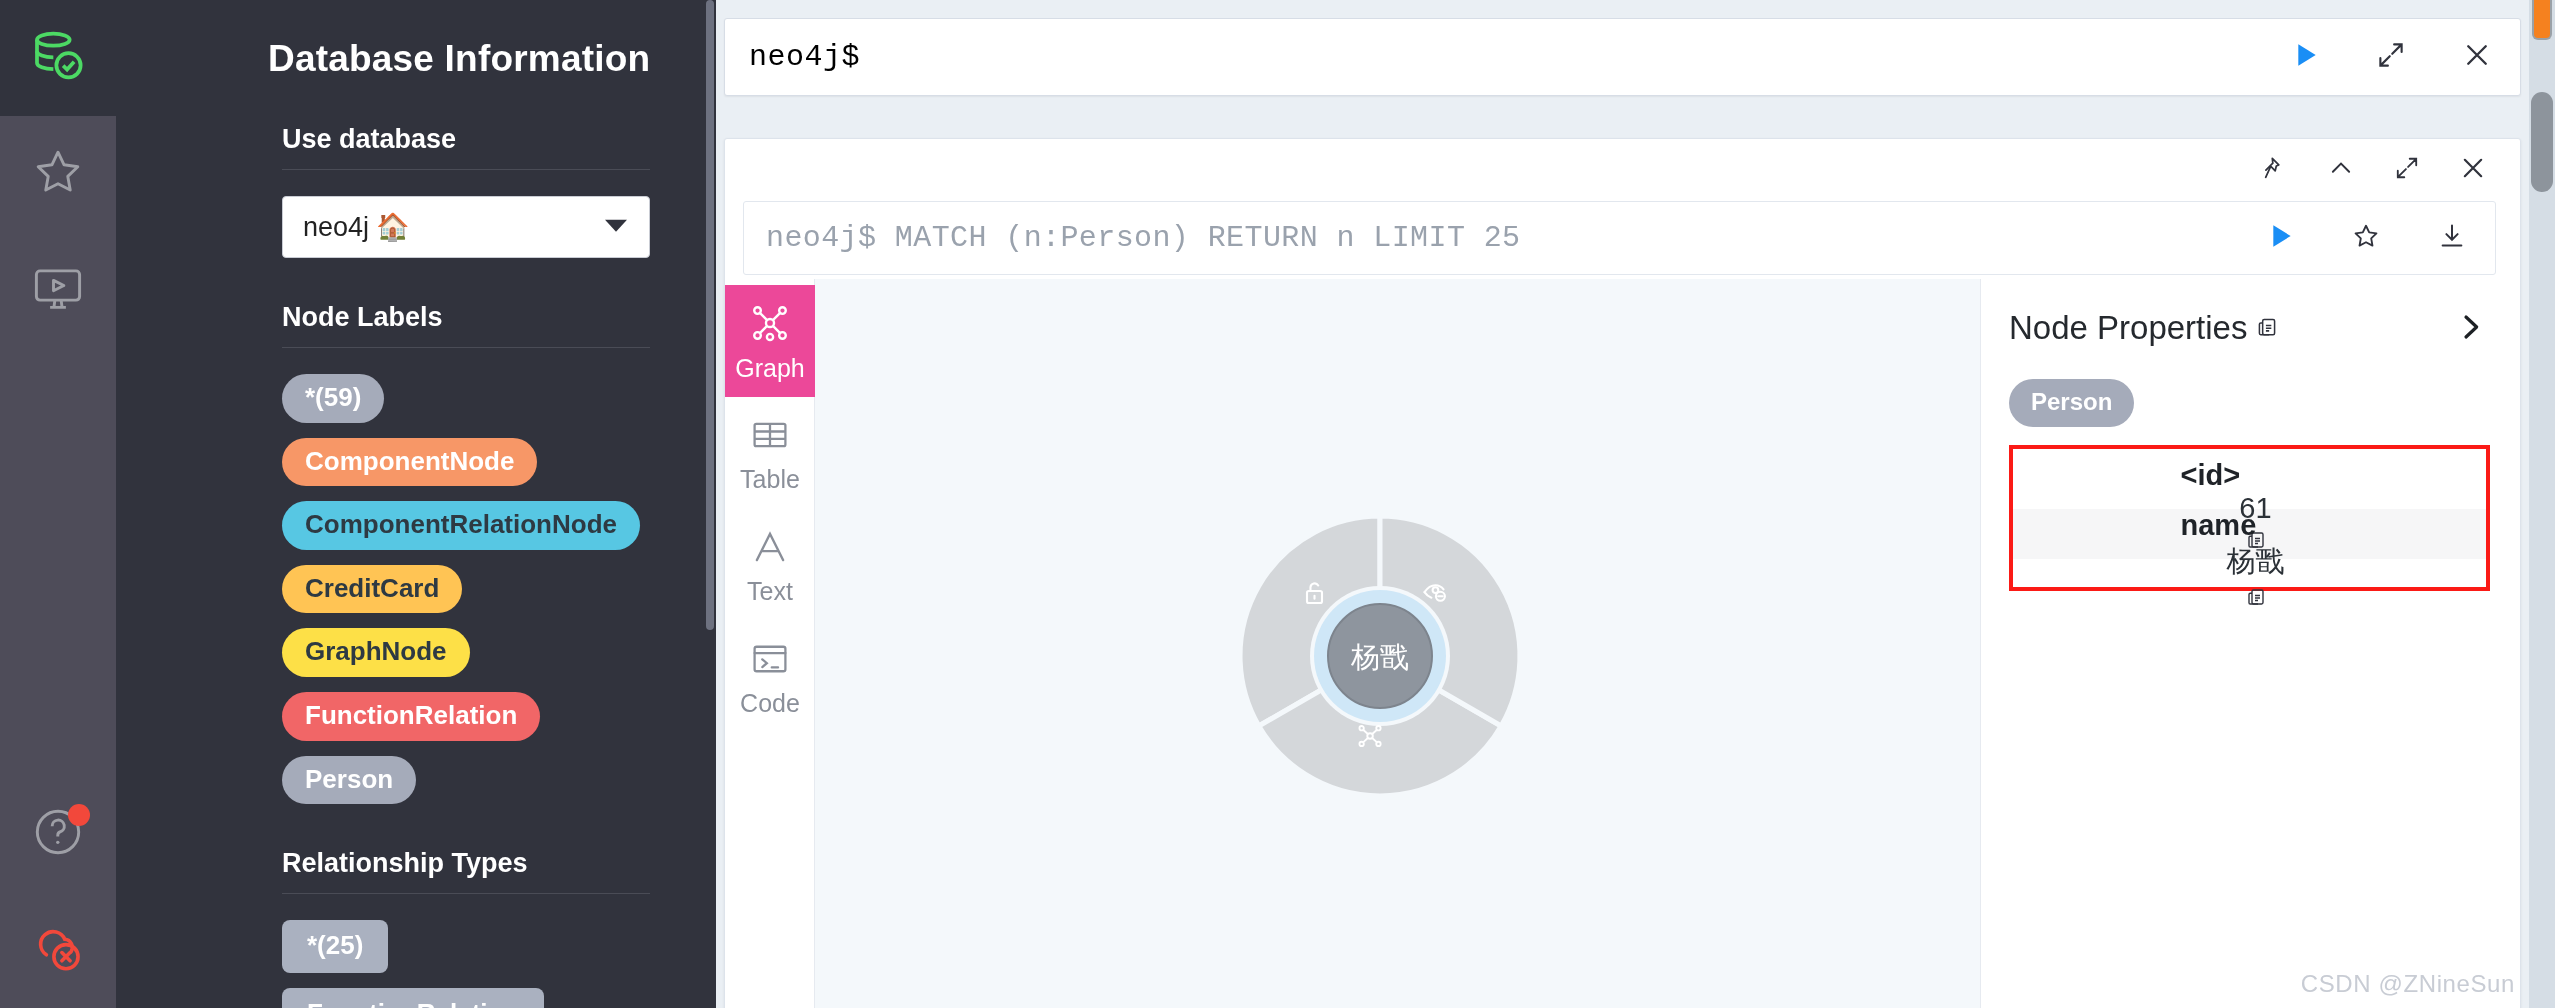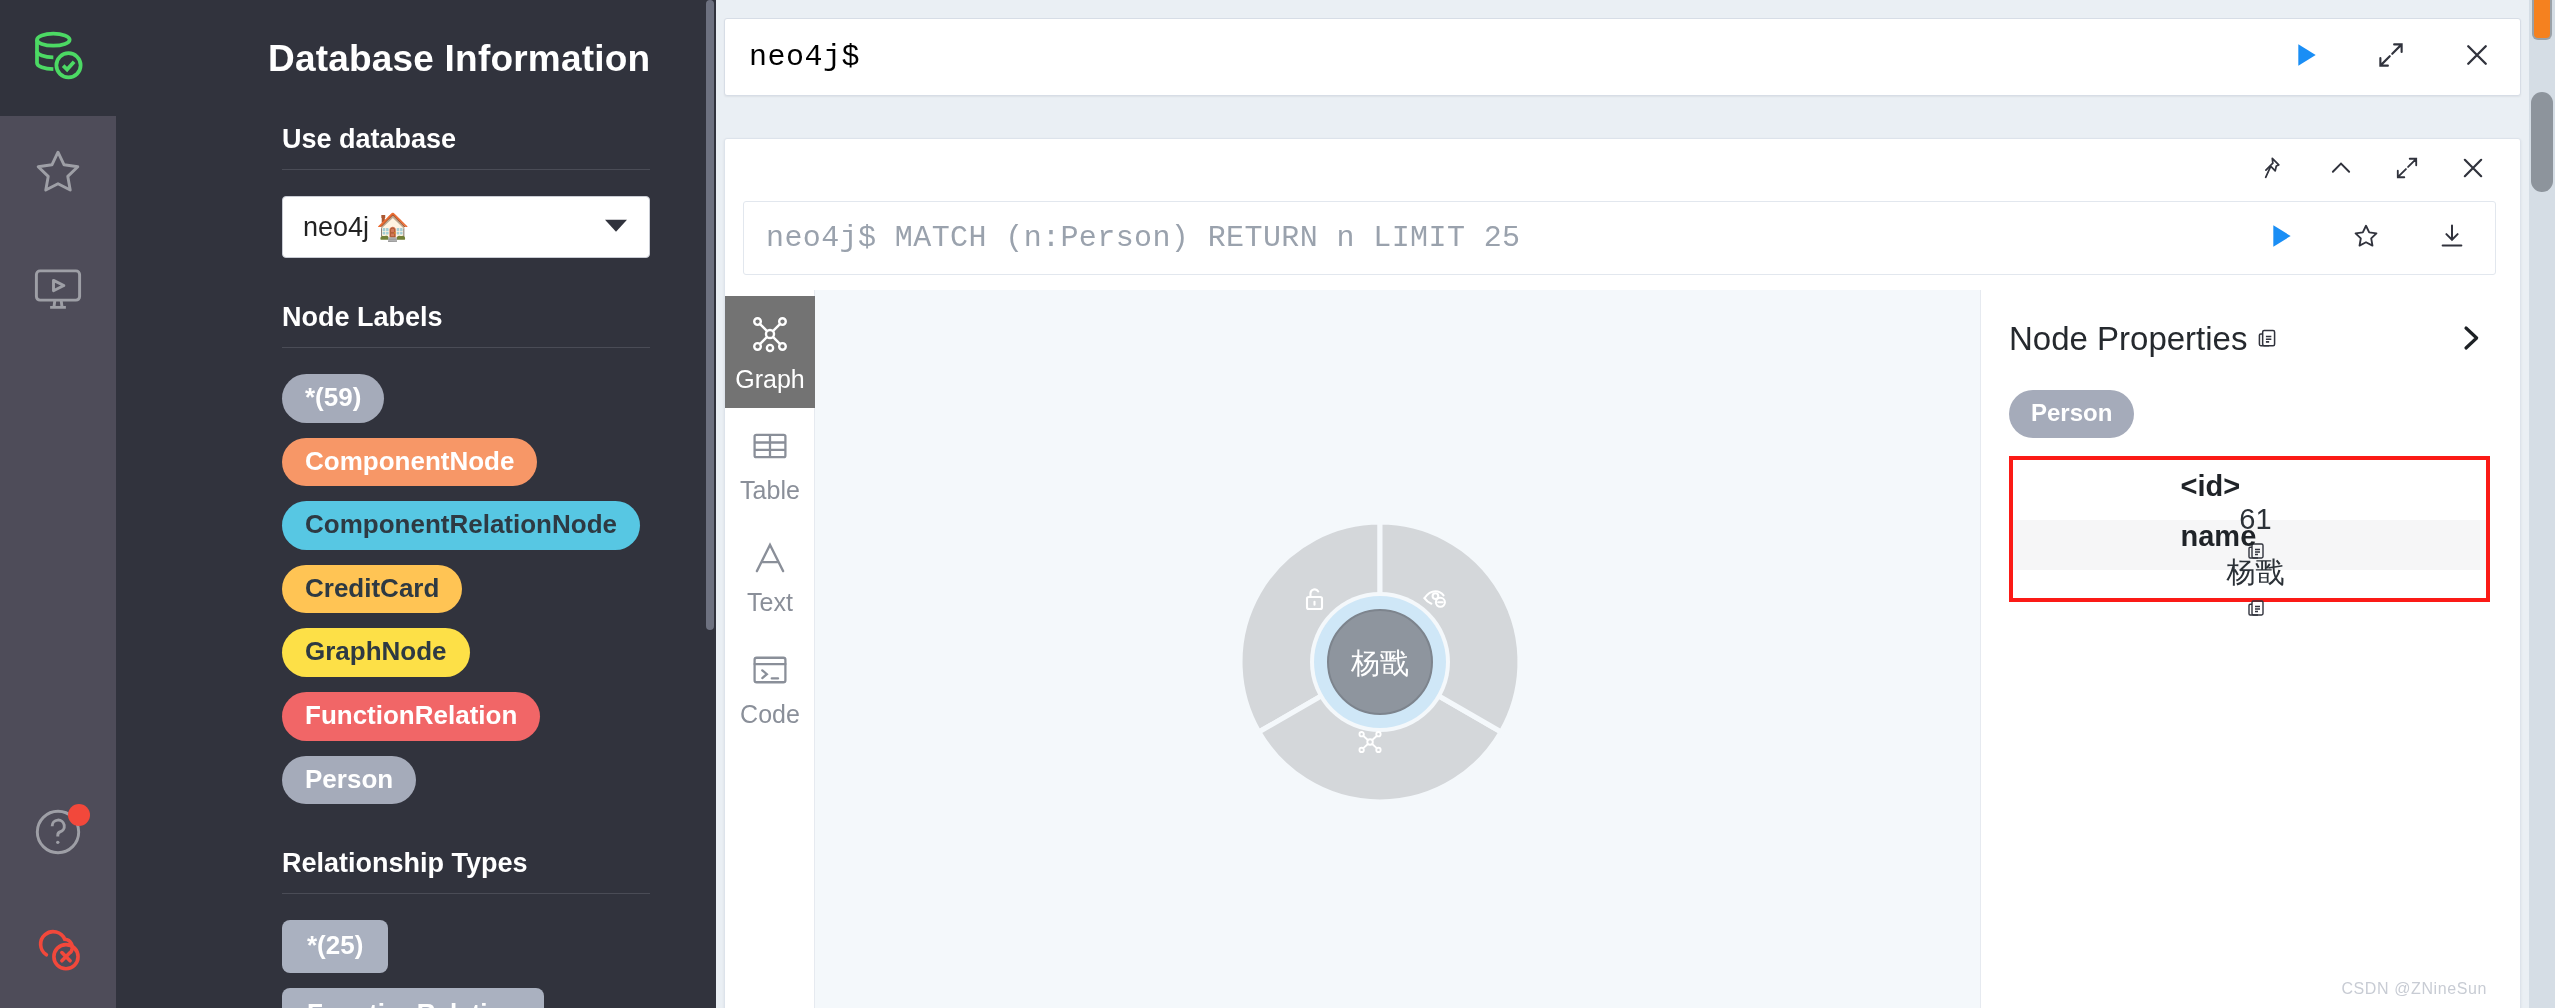--- a/index.html
+++ b/index.html
@@ -107,21 +107,21 @@
   }
   .frame-titlebar {
     height: 62px; display: flex; align-items: center; justify-content: flex-end;
     padding-right: 16px; gap: 4px; flex: 0 0 62px;
   }
   .ticon {
     width: 62px; height: 52px;
     display: flex; align-items: center; justify-content: center; cursor: pointer;
   }
   .query-row {
-    margin: 0 24px 15px 18px; height: 74px; flex: 0 0 74px;
+    margin: 0 24px 4px 18px; height: 74px; flex: 0 0 74px;
     border: 1px solid #e2e7ee; border-radius: 3px;
     display: flex; align-items: center; background: #fff;
   }
   .query-text {
     flex: 1 1 auto; padding: 0 22px;
     font-family: "Liberation Mono", monospace;
     font-size: 30px; color: #9aa2ad; letter-spacing: .4px;
   }
   .frame-body { flex: 1 1 auto; display: flex; min-height: 0; }
 
@@ -130,21 +130,21 @@
     width: 90px; flex: 0 0 90px; background: #fff;
     border-right: 1px solid #e6eaf0;
     padding-top: 6px;
   }
   .vtab {
     width: 90px; height: 112px;
     display: flex; flex-direction: column; align-items: center; justify-content: center;
     gap: 7px; cursor: pointer; color: #8a8f99;
   }
   .vtab span { font-size: 25px; line-height: 1; }
-  .vtab.active { background: #737373; color: #fff; }
+  .vtab.active { background: #ec4899; color: #fff; }
 
   
   .graph-canvas {
     flex: 1 1 auto; position: relative; background: #f4f8fb; min-width: 0;
   }
   .node-wrap {
     position: absolute; left: 50%; top: 50%;
     transform: translate(-50%, -50%); margin-left: -18px; margin-top: 8px;
   }
 
@@ -174,22 +174,22 @@
   .prop-row {
     display: flex; align-items: center; height: 50px;
     padding: 0 16px 0 28px; font-size: 29px; flex-direction: column;
   }
   .prop-row.alt { background: #f6f6f7; }
   .prop-key { width: 150px; font-weight: bold; color: #1f2328; }
   .prop-val { flex: 1 1 auto; color: #2b3137; }
 
   
   .watermark {
-    position: absolute; right: 68px; bottom: 10px;
-    font-size: 16px; color: #c8ccd4; letter-spacing: .6px;
+    position: absolute; right: 40px; bottom: 10px;
+    font-size: 24px; color: #c8ccd4; letter-spacing: .6px;
     user-select: none;
   }
 
   
   .vscroll {
     position: absolute; right: 0; top: 0; width: 26px; height: 1008px;
     background: #d5dde5;
   }
   .vscroll-thumb {
     position: absolute; right: 2px; top: 92px; width: 22px; height: 100px;

